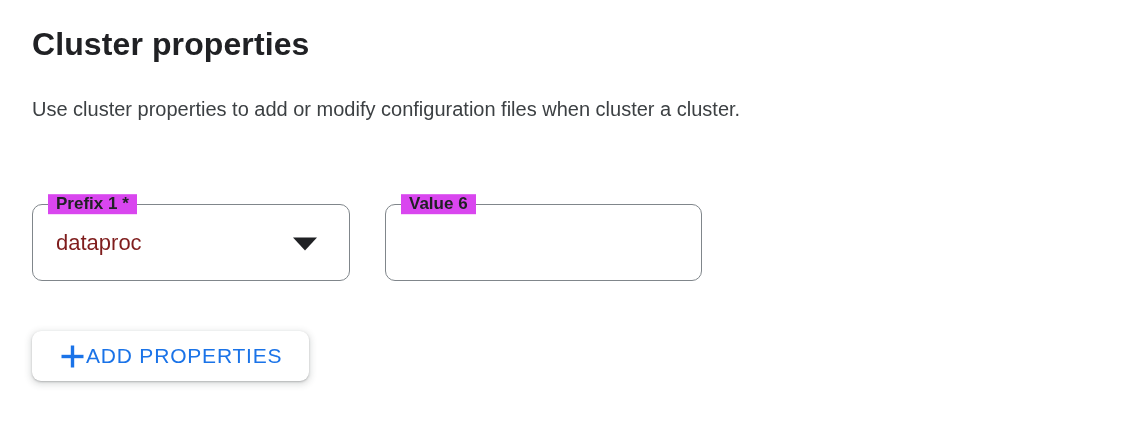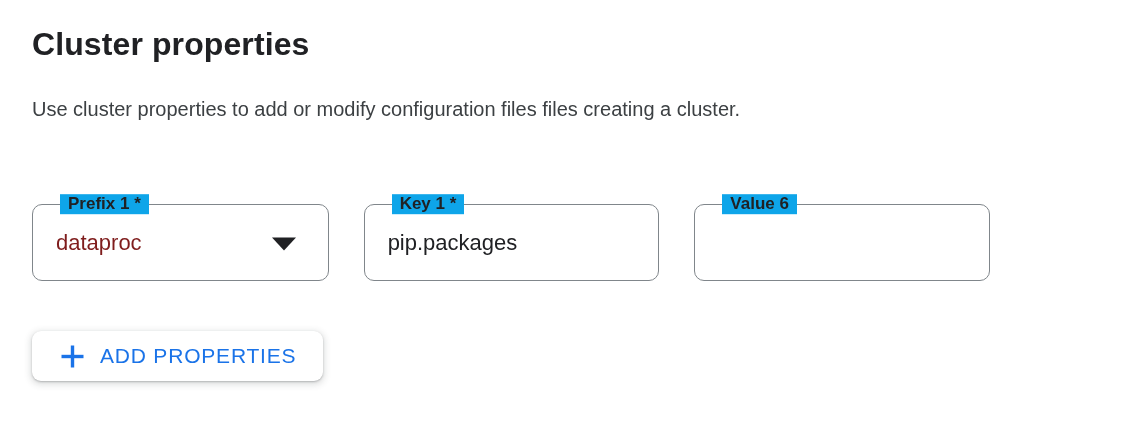--- a/index.html
+++ b/index.html
@@ -52,23 +52,23 @@
     display: flex;
     align-items: center;
   }
 
   .field.w1 { width: 318px; }
   .field.w2 { width: 317px; }
 
   .field-label {
     position: absolute;
     top: 0;
-    left: 27px;
+    left: 15px;
     transform: translateY(-54%);
-    background: #0ea5e9;
+    background: #d946ef;
     padding: 0 8px;
     font-size: 17px;
     font-weight: 700;
     color: #202124;
     white-space: nowrap;
     line-height: 20px;
   }
 
   .field-value {
     padding-left: 23px;
@@ -99,21 +99,20 @@
     height: 0;
     border-left: 12px solid transparent;
     border-right: 12px solid transparent;
     border-top: 13px solid #202124;
   }
 
   .add-button {
     margin-top: 50px;
     display: inline-flex;
     align-items: center;
-    gap: 14px;
     height: 50px;
     padding: 0 27px;
     background: #ffffff;
     border: none;
     border-radius: 9px;
     box-shadow: 0 1px 2px rgba(60,64,67,0.30), 0 2px 6px 2px rgba(60,64,67,0.15);
     cursor: pointer;
     color: #1a73e8;
   }
 
@@ -133,34 +132,30 @@
     flex: 0 0 27px;
   }
 </style>
 </head>
 <body>
 
 <div class="page">
 
   <h1 class="page-title">Cluster properties</h1>
 
-  <p class="page-description">Use cluster properties to add or modify configuration files files creating a cluster.</p>
+  <p class="page-description">Use cluster properties to add or modify configuration files when cluster a cluster.</p>
 
   <div class="fields-row">
 
     <div class="field w1">
       <span class="field-label">Prefix 1 *</span>
       <span class="field-value">dataproc</span>
       <span class="caret-down"></span>
     </div>
 
-    <div class="field w2">
-      <span class="field-label">Key 1 *</span>
-      <input type="text" value="pip.packages" style="">
-    </div>
 
     <div class="field w2">
       <span class="field-label">Value 6</span>
     </div>
 
   </div>
 
   <button class="add-button">
     <svg class="plus-icon" viewBox="0 0 27 27">
       <line x1="13.5" y1="2.5" x2="13.5" y2="24.5" stroke="#1a73e8" stroke-width="3.4"></line>

